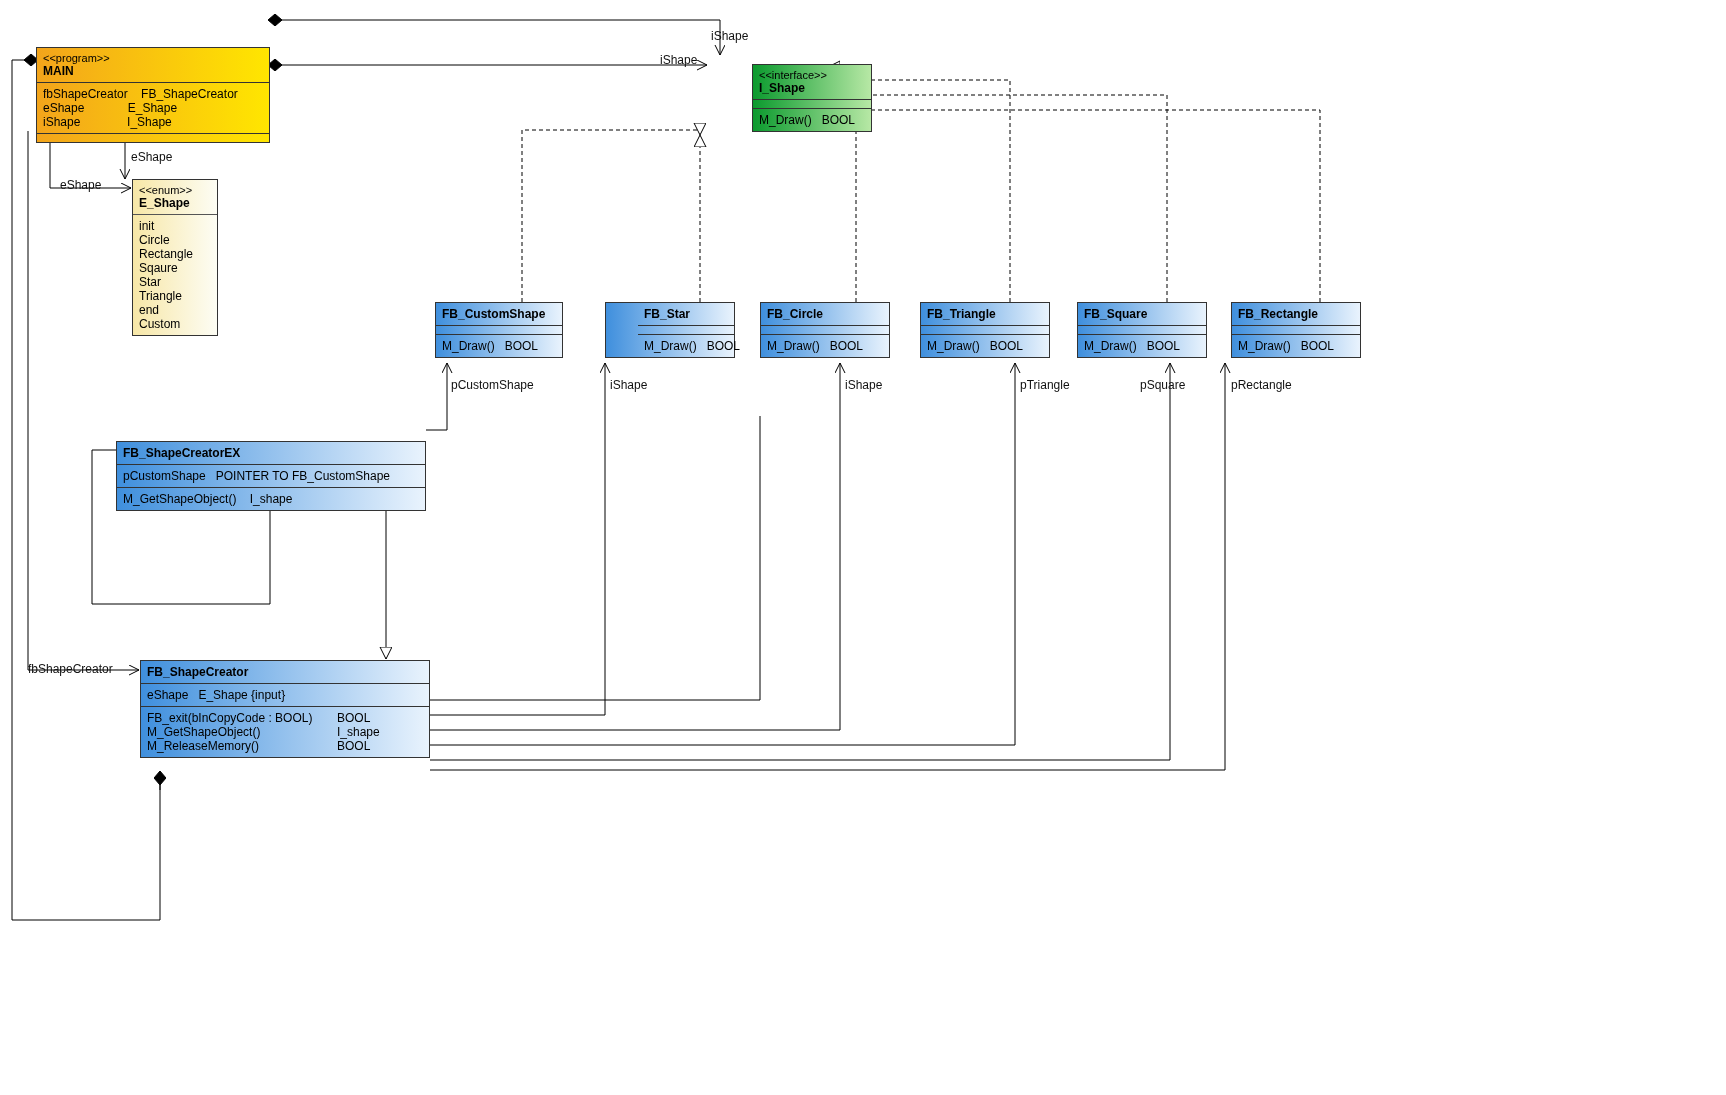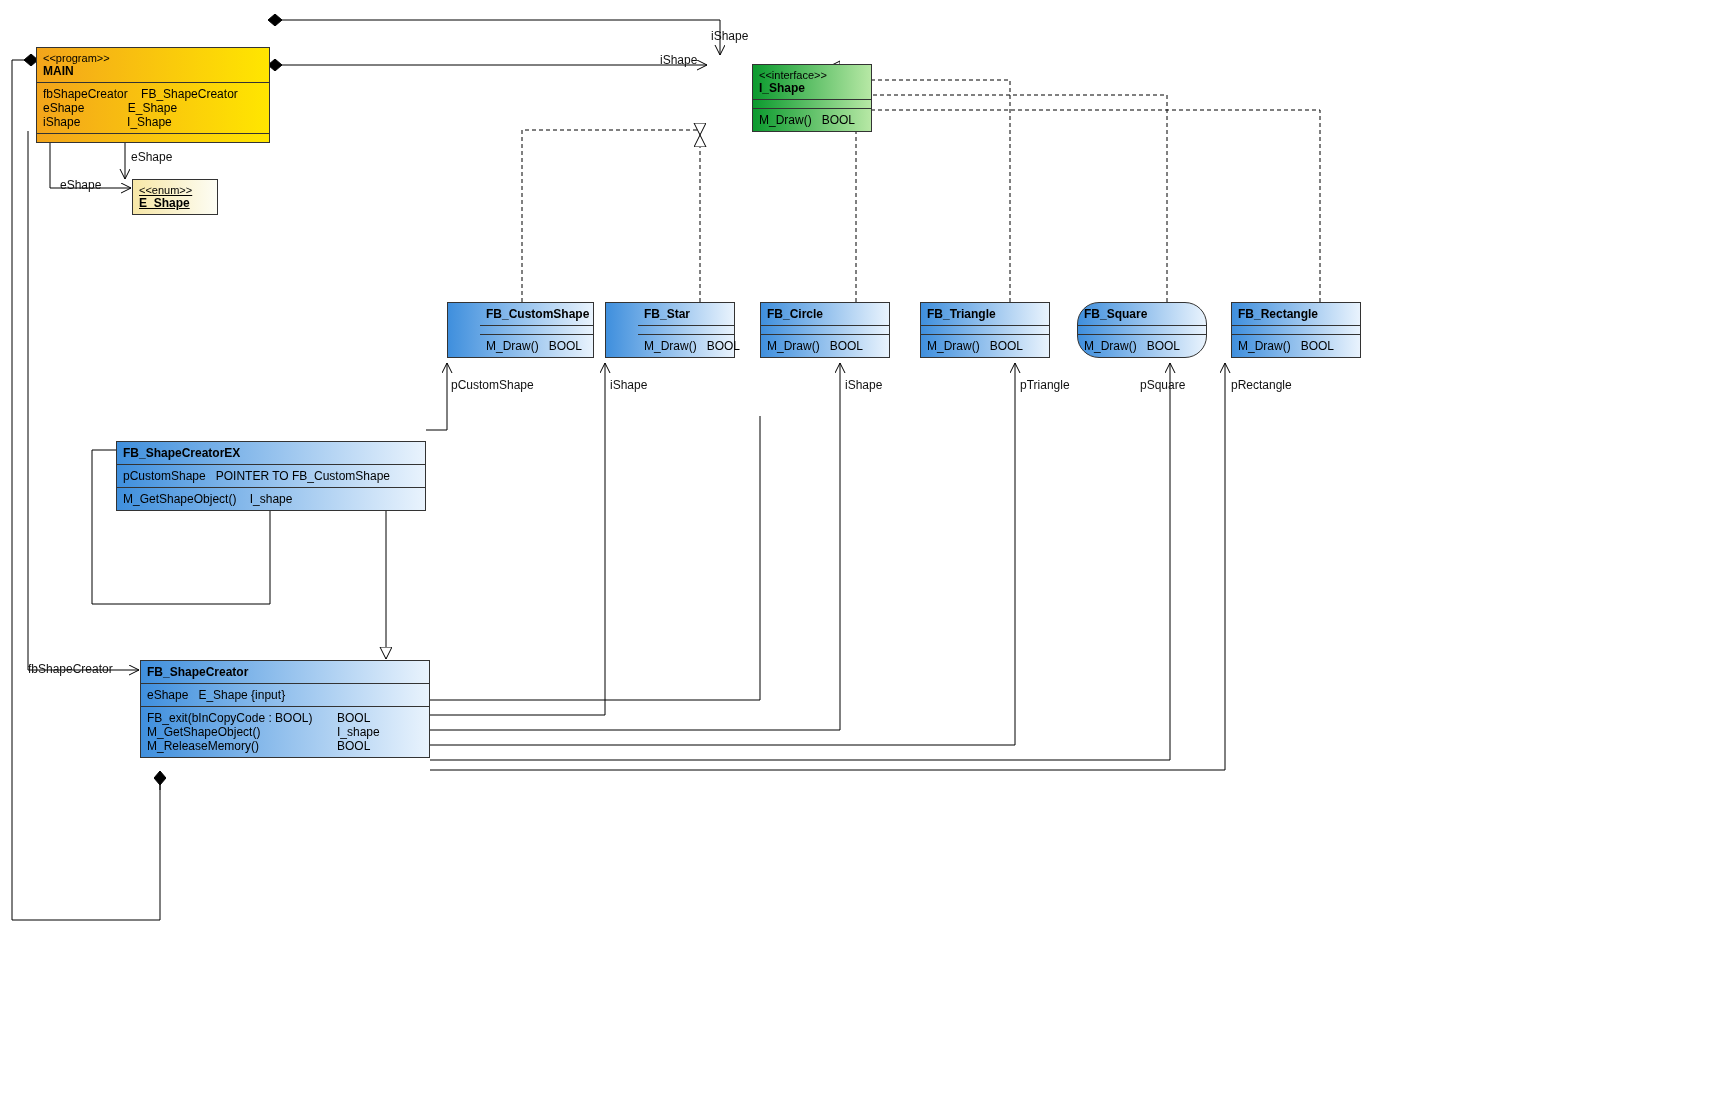--- a/index.html
+++ b/index.html
@@ -34,40 +34,40 @@
     left: 36px; top: 10px; width: 234px;
     background: linear-gradient(to right, #f3a41b, #ffe600);
     margin-top: 37px;
   }
 
   
   .enum-box {
     left: 132px; top: 179px; width: 86px;
     background: linear-gradient(to right, #f7e7a7, #fdfdf4);
   }
-  .enum-box .uml-section { border-bottom: 1px solid #555; text-decoration: underline; }
+  .enum-box .uml-section { border-bottom: 1px solid #555; }
   .enum-box .uml-section:last-child { border-bottom: none; }
 
   
   .iface-box {
     left: 707px; top: 64px; width: 120px;
     background: linear-gradient(to right, #0b9a2e, #b7e8a5);
     margin-left: 45px;
   }
 
   
   .fb-small {
     top: 302px; width: 130px;
     background: linear-gradient(to right, #3f8fdd, #e9f3fd);
   }
-  .fb-custom   { left: 447px; width: 147px; padding-left: 32px; }
+  .fb-custom   { left: 435px; width: 128px; }
   .fb-star     { left: 605px; padding-left: 32px; }
   .fb-circle   { left: 760px; }
   .fb-triangle { left: 920px; }
-  .fb-square   { left: 1077px; border-radius: 22px; }
+  .fb-square   { left: 1077px; }
   .fb-rect     { left: 1231px; }
 
   
   .fbex-box {
     left: 116px; top: 420px; width: 310px;
     background: linear-gradient(to right, #3f8fdd, #e9f3fd);
     margin-top: 21px;
   }
 
   
@@ -159,20 +159,30 @@
     <div class="row"><span>iShape</span>              <span>I_Shape</span></div>
   </div>
   <div class="uml-section" style="height:8px"></div>
 </div>
 
 <div class="uml-box enum-box">
   <div class="uml-section title-section">
     <div class="stereo">&lt;&lt;enum&gt;&gt;</div>
     <div>E_Shape</div>
   </div>
+  <div class="uml-section">
+    <div>init</div>
+    <div>Circle</div>
+    <div>Rectangle</div>
+    <div>Sqaure</div>
+    <div>Star</div>
+    <div>Triangle</div>
+    <div>end</div>
+    <div>Custom</div>
+  </div>
 </div>
 
 <div class="uml-box iface-box">
   <div class="uml-section title-section">
     <div class="stereo">&lt;&lt;interface&gt;&gt;</div>
     <div>I_Shape</div>
   </div>
   <div class="uml-section" style="height:6px"></div>
   <div class="uml-section">
     <span>M_Draw()</span>&nbsp;&nbsp;&nbsp;<span>BOOL</span>

